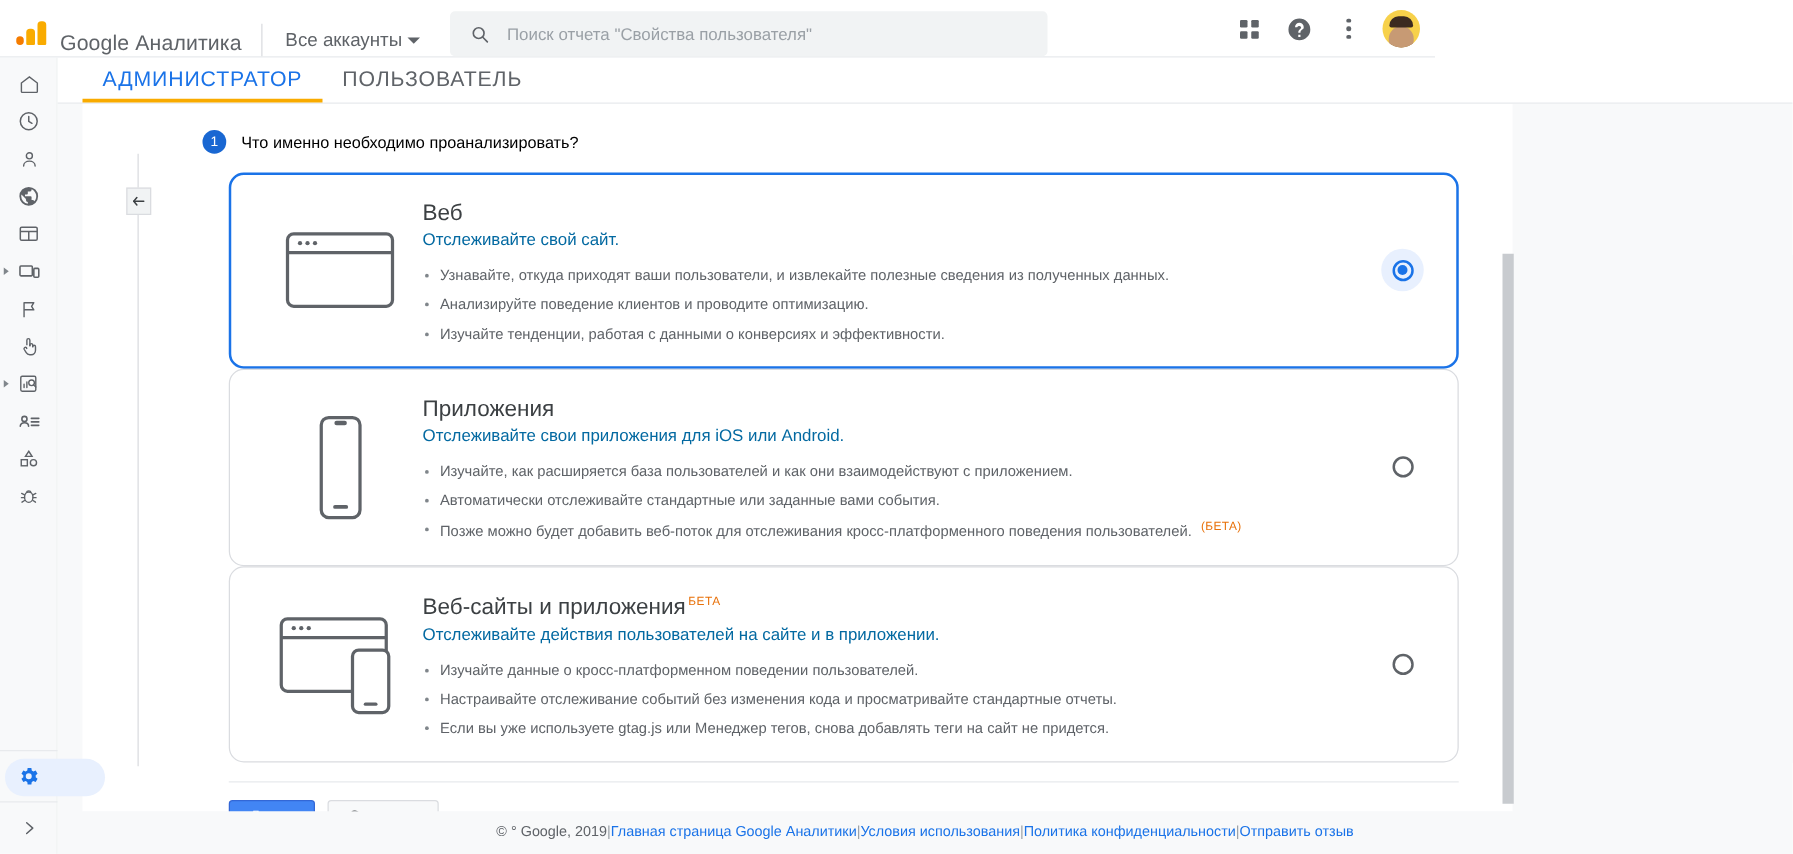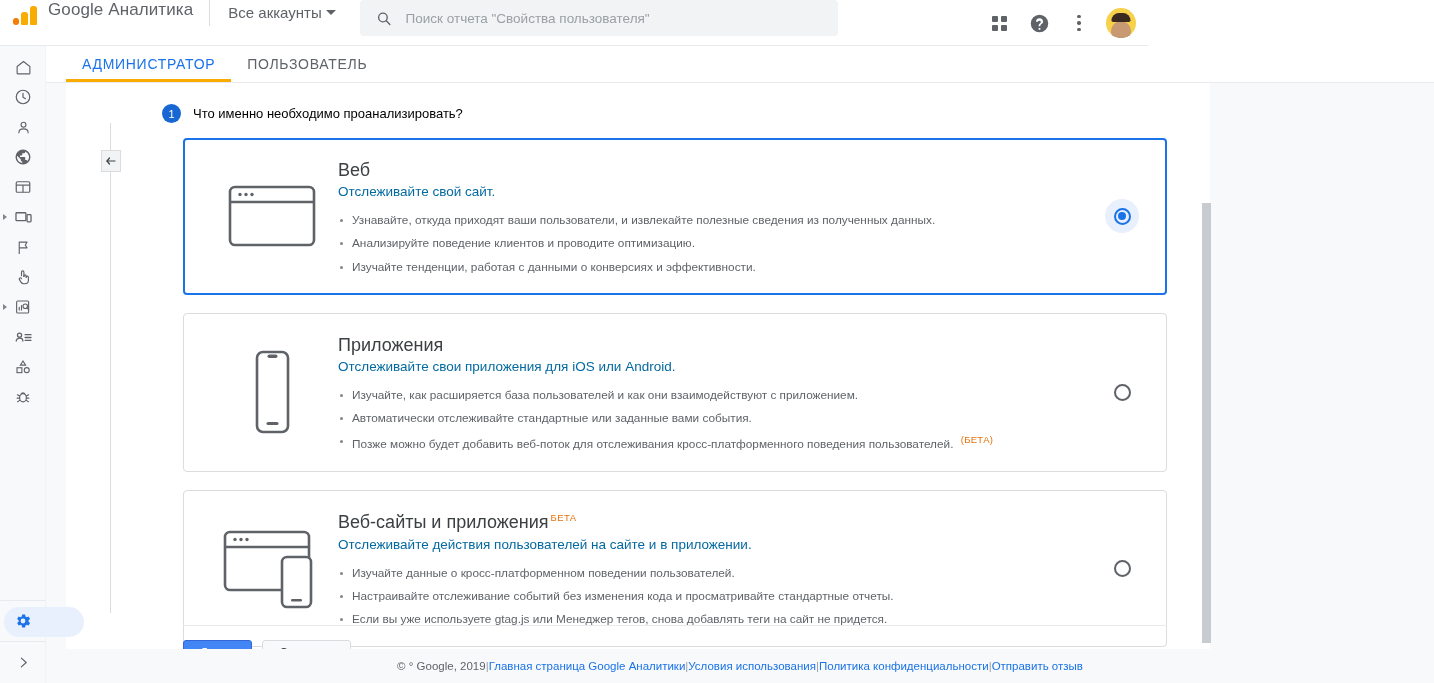--- a/index.html
+++ b/index.html
@@ -10,21 +10,21 @@
     background: #ffffff;
     font-family: "Liberation Sans", "DejaVu Sans", sans-serif;
     -webkit-font-smoothing: antialiased;
   }
 
   
   .topbar {
     position: absolute; top: 0; left: 0;
     width: 1148px; height: 46px;
     background: #ffffff;
-    display: flex; align-items: flex-start;
+    display: flex; align-items: flex-end;
     border-bottom: 1px solid #e8eaed;
     z-index: 40;
   }
   .ga-logo {
     margin-left: 8px; width: 34px; height: 34px;
     display: flex; align-items: flex-end; justify-content: center;
     gap: 2px; padding-bottom: 9px;
   }
   .ga-logo .bar-lo { width: 6px; height: 7px; border-radius: 3px; background: #f57c00; }
   .ga-logo .bar-md { width: 7px; height: 13px; border-radius: 3px 3px 1px 1px; background: #f9ab00; }
@@ -97,21 +97,21 @@
   .tabsrow {
     position: absolute; top: 46px; left: 0;
     width: 1434px; height: 37px;
     background: #ffffff;
     border-bottom: 1px solid #e8eaed;
     display: flex; align-items: stretch; padding-left: 66px;
     z-index: 30;
   }
   .tab {
     display: flex; align-items: center; justify-content: flex-end;
-    padding: 0 16px; font-size: 14px; letter-spacing: .7px;
+    padding: 0 16px; font-size: 17px; letter-spacing: .7px;
     color: #5f6368; cursor: pointer; position: relative;
     text-transform: uppercase;
   }
   .tab.active { color: #1a73e8; }
   .tab.active::after {
     content: ""; position: absolute; left: 0; right: 0; bottom: 0;
     height: 3px; background: #f9ab00;
   }
 
   
@@ -181,23 +181,22 @@
     cursor: pointer; color: #3c4043;
   }
 
   .cards {
     position: absolute; top: 55px; left: 117px;
     width: 984px;
   }
 
   .card {
     position: relative;
-    border: 1px solid #dadce0; border-radius: 4px;
+    border: 1px solid #dadce0; border-radius: 12px;
     background: #fff;
-    margin-bottom: 18px;
     padding: 18px 22px 18px 22px;
     display: flex; align-items: flex-start;
     cursor: pointer;
   }
   .card.selected {
     border: 2px solid #1a73e8;
     padding: 17px 21px 17px 21px;
   }
   .card-icon {
     width: 132px; flex: 0 0 132px;

